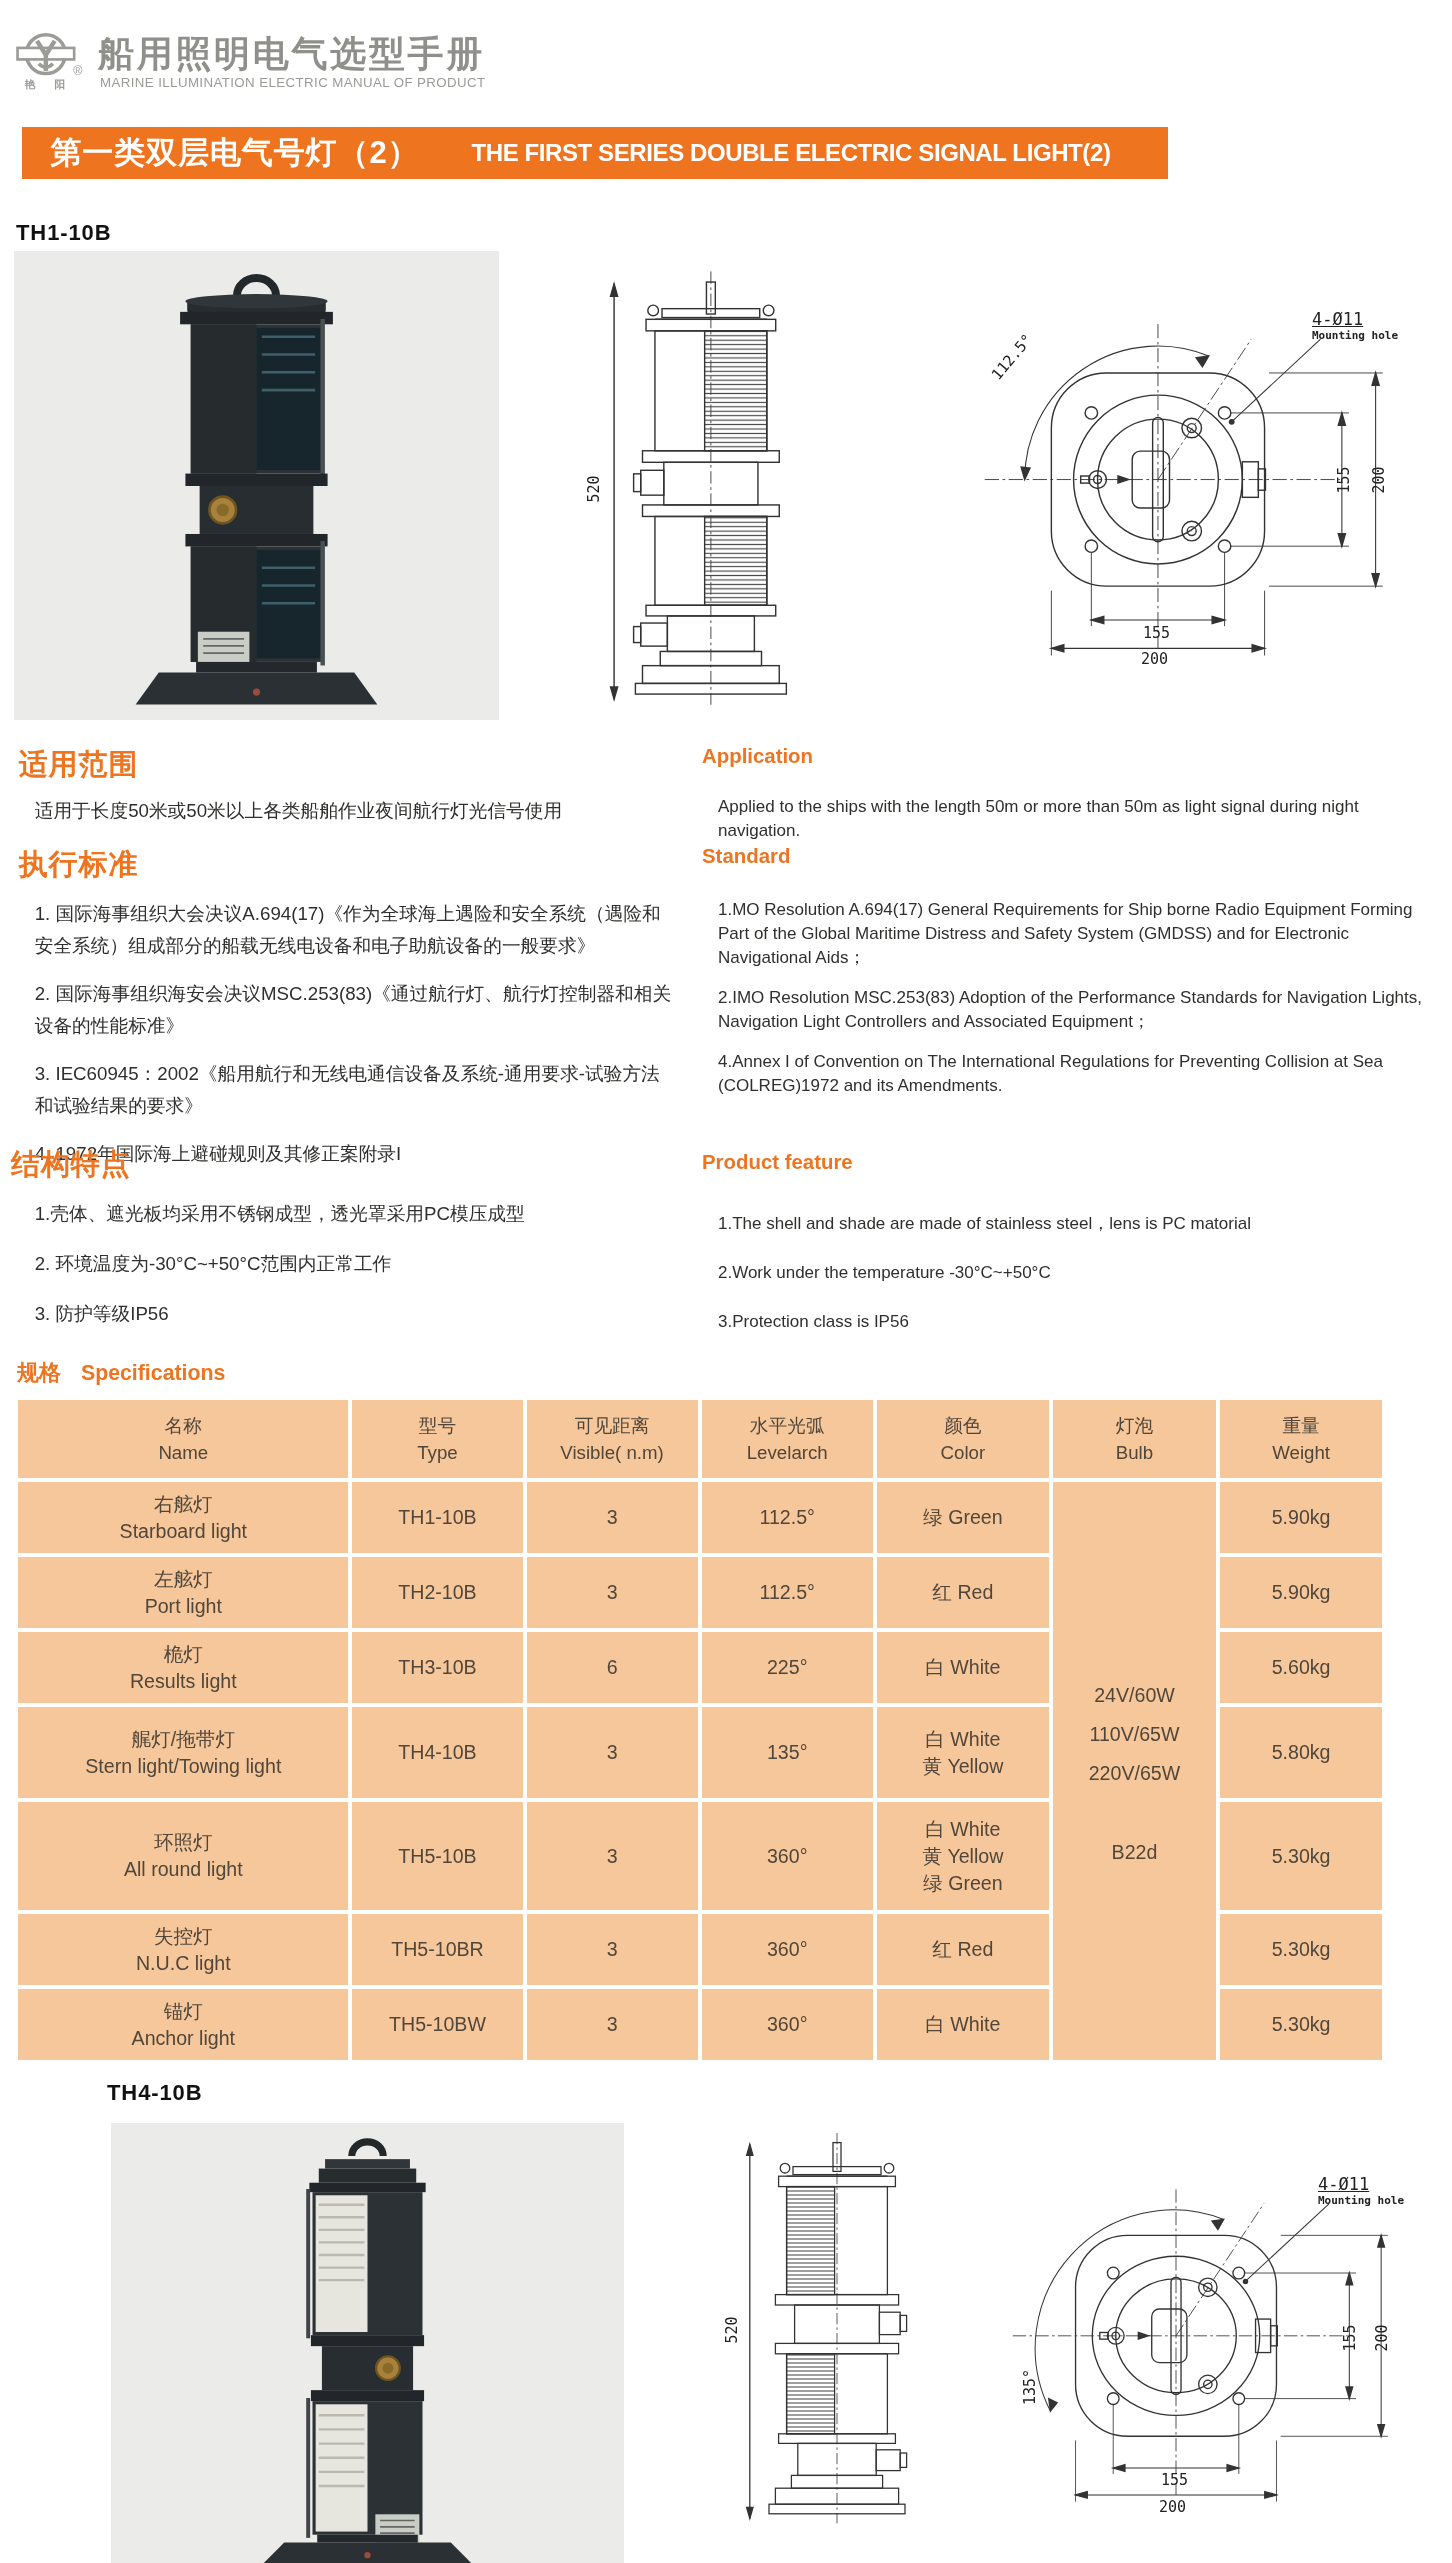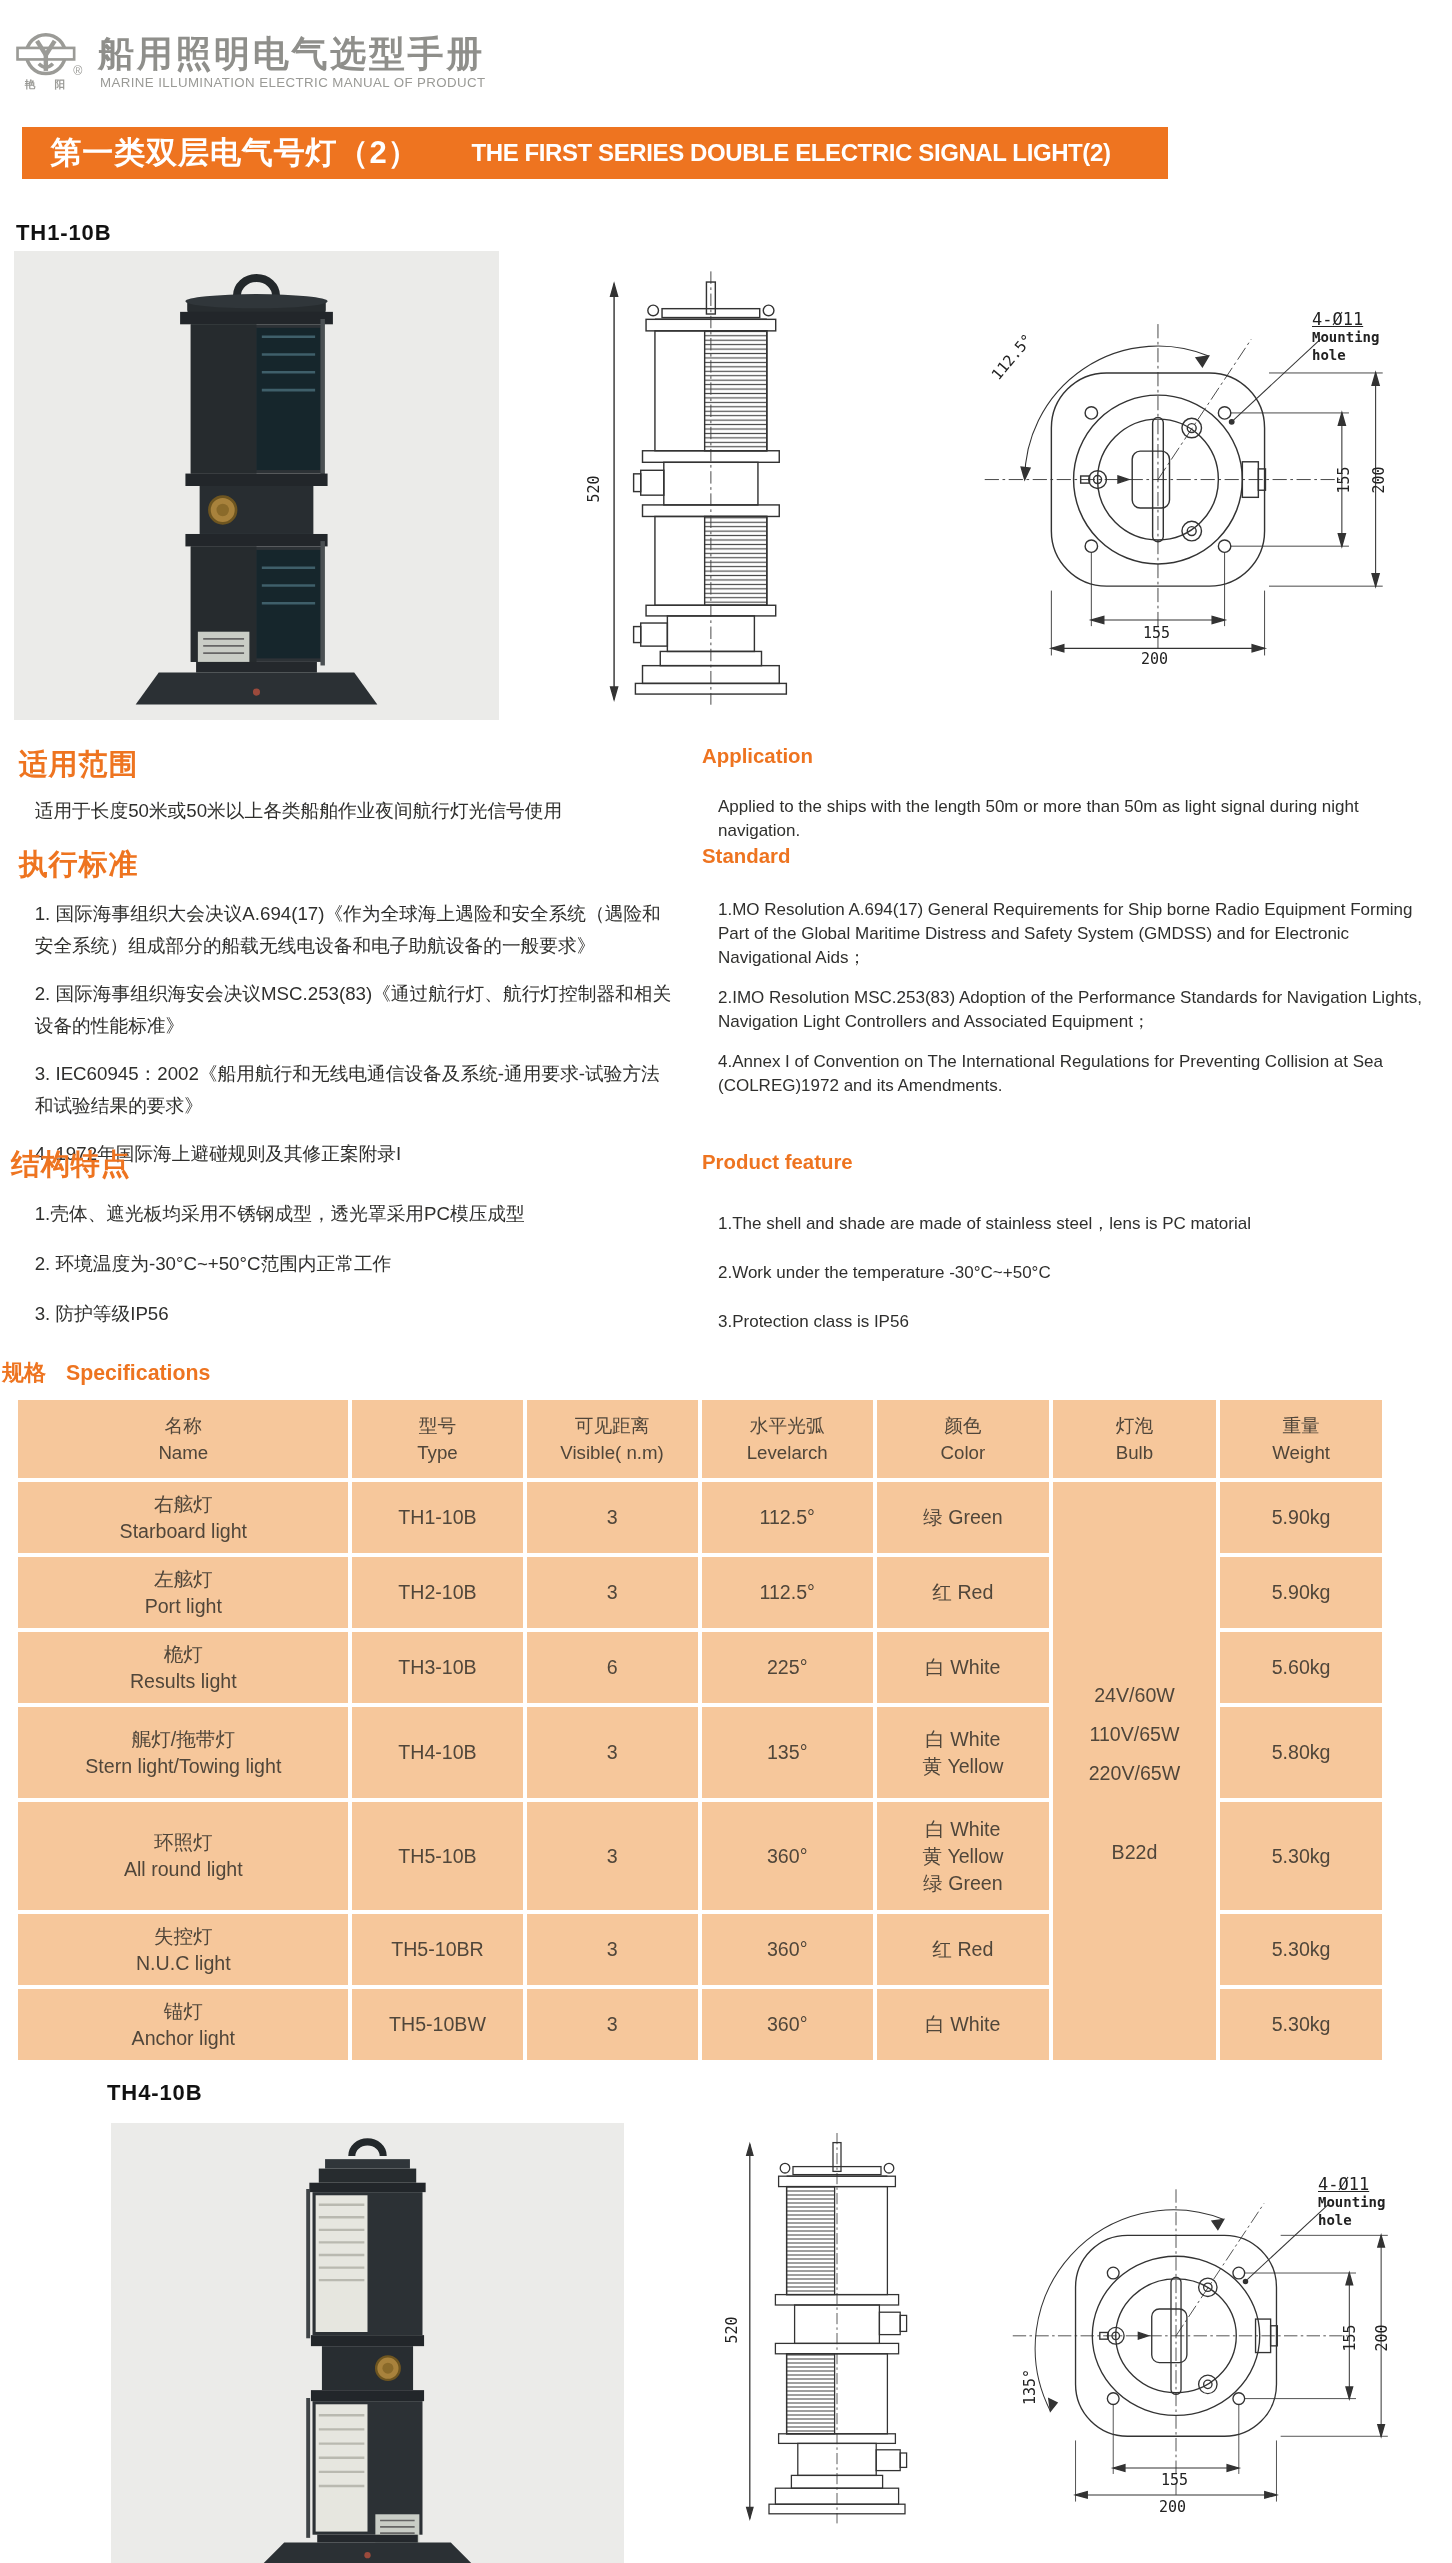--- a/index.html
+++ b/index.html
@@ -37,32 +37,32 @@
   .drawing svg { position:absolute; left:0; top:0; }
   .dwg-front-top { left:591px; top:262px; width:222px; height:445px; }
   .dwg-plan-top { left:958px; top:293px; width:471px; height:382px; }
   .dwg-front-bottom { left:729px; top:2125px; width:200px; height:400px; }
   .dwg-plan-bottom { left:987px; top:2160px; width:445px; height:360px; }
   .dim-label { position:absolute; font-family:"DejaVu Sans Mono", monospace; font-size:15px; color:#222;
                white-space:nowrap; }
   .rot90 { transform:rotate(-90deg); transform-origin:center; }
   .callout-box { position:absolute; font-family:"DejaVu Sans Mono", monospace; color:#222; }
   .callout-dia { font-size:17px; text-decoration:underline; }
-  .callout-txt { font-size:14px; font-weight:bold; line-height:1.25; }
+  .callout-txt { font-size:11px; font-weight:bold; line-height:1.25; }
 
   
   .sec-heading { position:absolute; color:#ee7420; font-weight:bold; }
   .sec-heading-cn { font-size:29px; letter-spacing:0.9px;font-family:Liberation Serif, serif; }
   .sec-heading-en { font-size:20.4px; }
   .cn-body { position:absolute; font-size:18.7px; color:#2f2f2d; line-height:32px; }
   .en-body { position:absolute; font-size:17px; color:#2f2f2d; line-height:24px; }
   .cn-body p, .en-body p { margin:16px; }
 
   
-  .spec-title { position:absolute; left:2px; top:1358px; }
+  .spec-title { position:absolute; left:17px; top:1358px; }
   .spec-title .cn { color:#ee7420; font-size:22px; font-weight:bold; }
   .spec-title .en { color:#ee7420; font-size:21.3px; font-weight:bold; margin-left:16px; }
   table.spec { position:absolute; left:14.2px; top:1396px; border-collapse:separate; border-spacing:4.4px;
                table-layout:fixed; width:1372px; }
   table.spec th, table.spec td { background:#f6c79b; text-align:center; vertical-align:middle;
                color:#50463a; font-weight:normal; padding:3.6px 1.8px; }
   table.spec th { font-size:18.7px; line-height:27px; }
   table.spec td { font-size:19.6px; line-height:27px; }
   .cell-2line { line-height:28.4px; }
   .rh-head { height:78px; } .rh-s { height:71px; } .rh-m { height:91px; } .rh-l { height:108px; }

